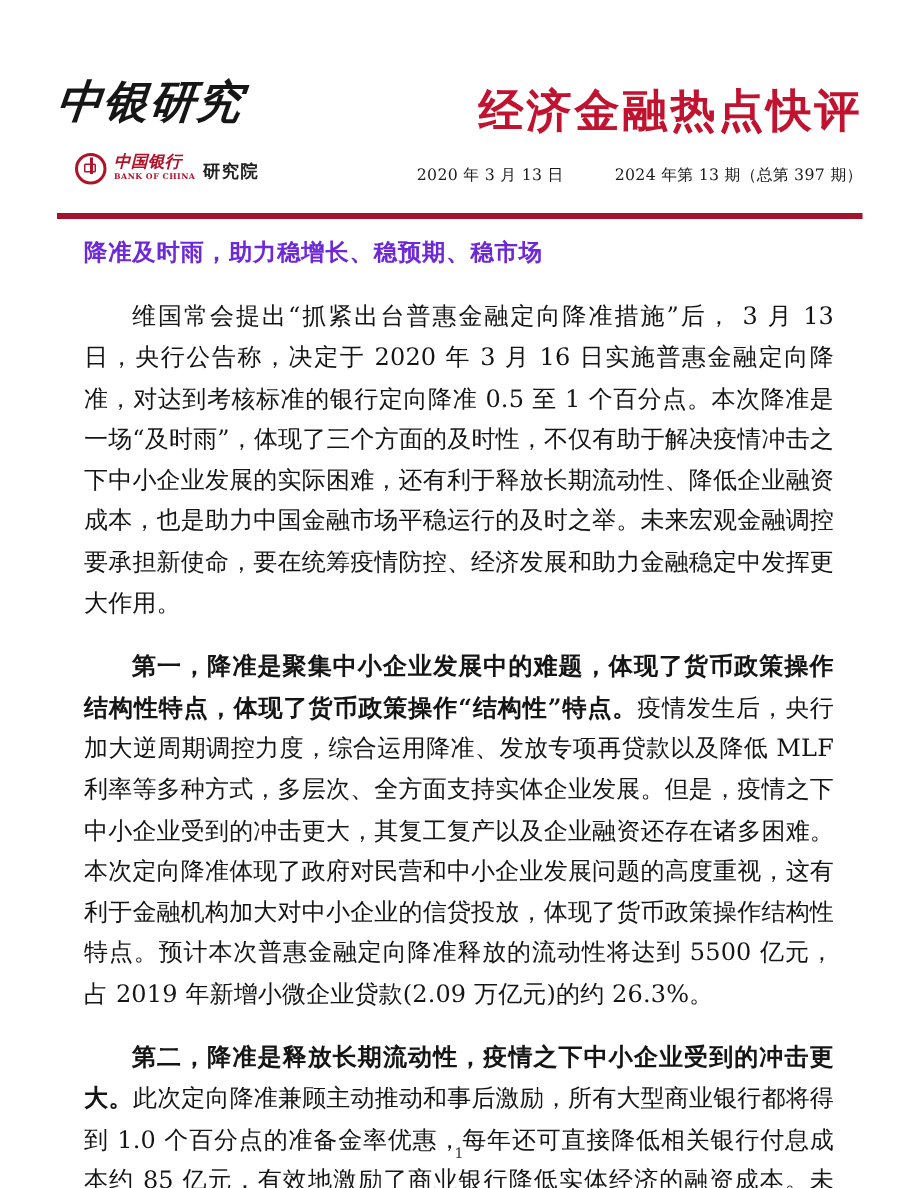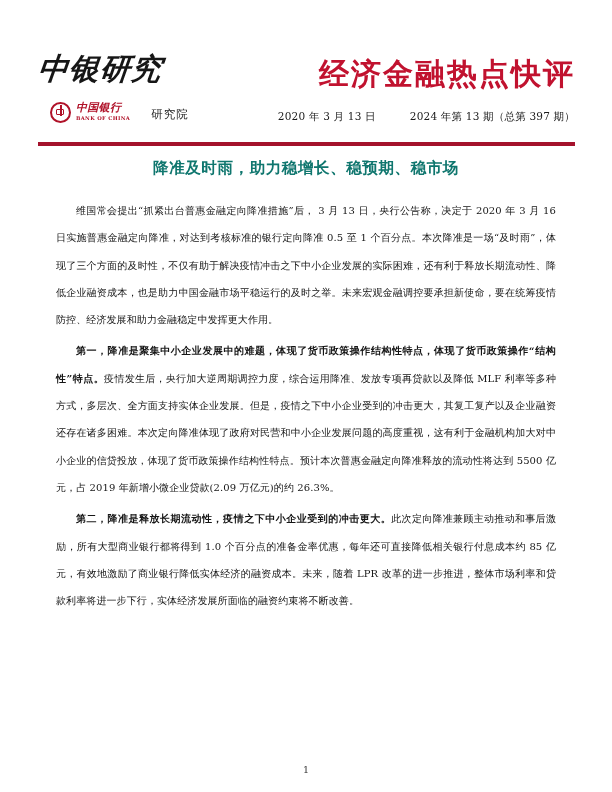--- a/index.html
+++ b/index.html
@@ -104,25 +104,26 @@
     font-size: 5.2px;
     font-weight: 700;
     color: #b01229;
     letter-spacing: 0.35px;
     margin-top: 2.5px;
     white-space: nowrap;
   }
   .boc-inst {
     font-size: 11.5px;
     color: #222;
-    margin-left: 16px;
+    margin-left: 0;
     letter-spacing: 1px;
     white-space: nowrap;
     align-self: flex-end;
     padding-bottom: 1px;
+    font-weight: bold;
   }
 
   .pub-title {
     position: absolute;
     right: 0;
     top: 2px;
     font-family: Liberation Sans, sans-serif;
     font-size: 30px;
     font-weight: 700;
     color: #c1122f;
@@ -153,36 +154,35 @@
 
   
   .article {
     position: absolute;
     left: 56px;
     top: 158px;
     width: 500px;
   }
 
   .article-title {
-    text-align: center;
     font-size: 15.5px;
     font-weight: 700;
     letter-spacing: 0.6px;
-    color: #0f766e;
+    color: #6d28d9;
     margin: 0 0 18px 0;
     font-family: "DejaVu Serif", "Liberation Serif", serif;
   }
 
   .para {
-    font-size: 10px;
+    font-size: 16px;
     line-height: 27.3px;
     text-align: justify;
     text-justify: inter-character;
     text-indent: 2em;
-    margin: 4px 0 1px 0;
+    margin: 15px 0 1px 0;
     color: #151515;
     letter-spacing: 0.1px;
   }
   .para b {
     font-weight: 700;
     letter-spacing: 0.3px;
   }
 
   .page-num {
     position: absolute;

